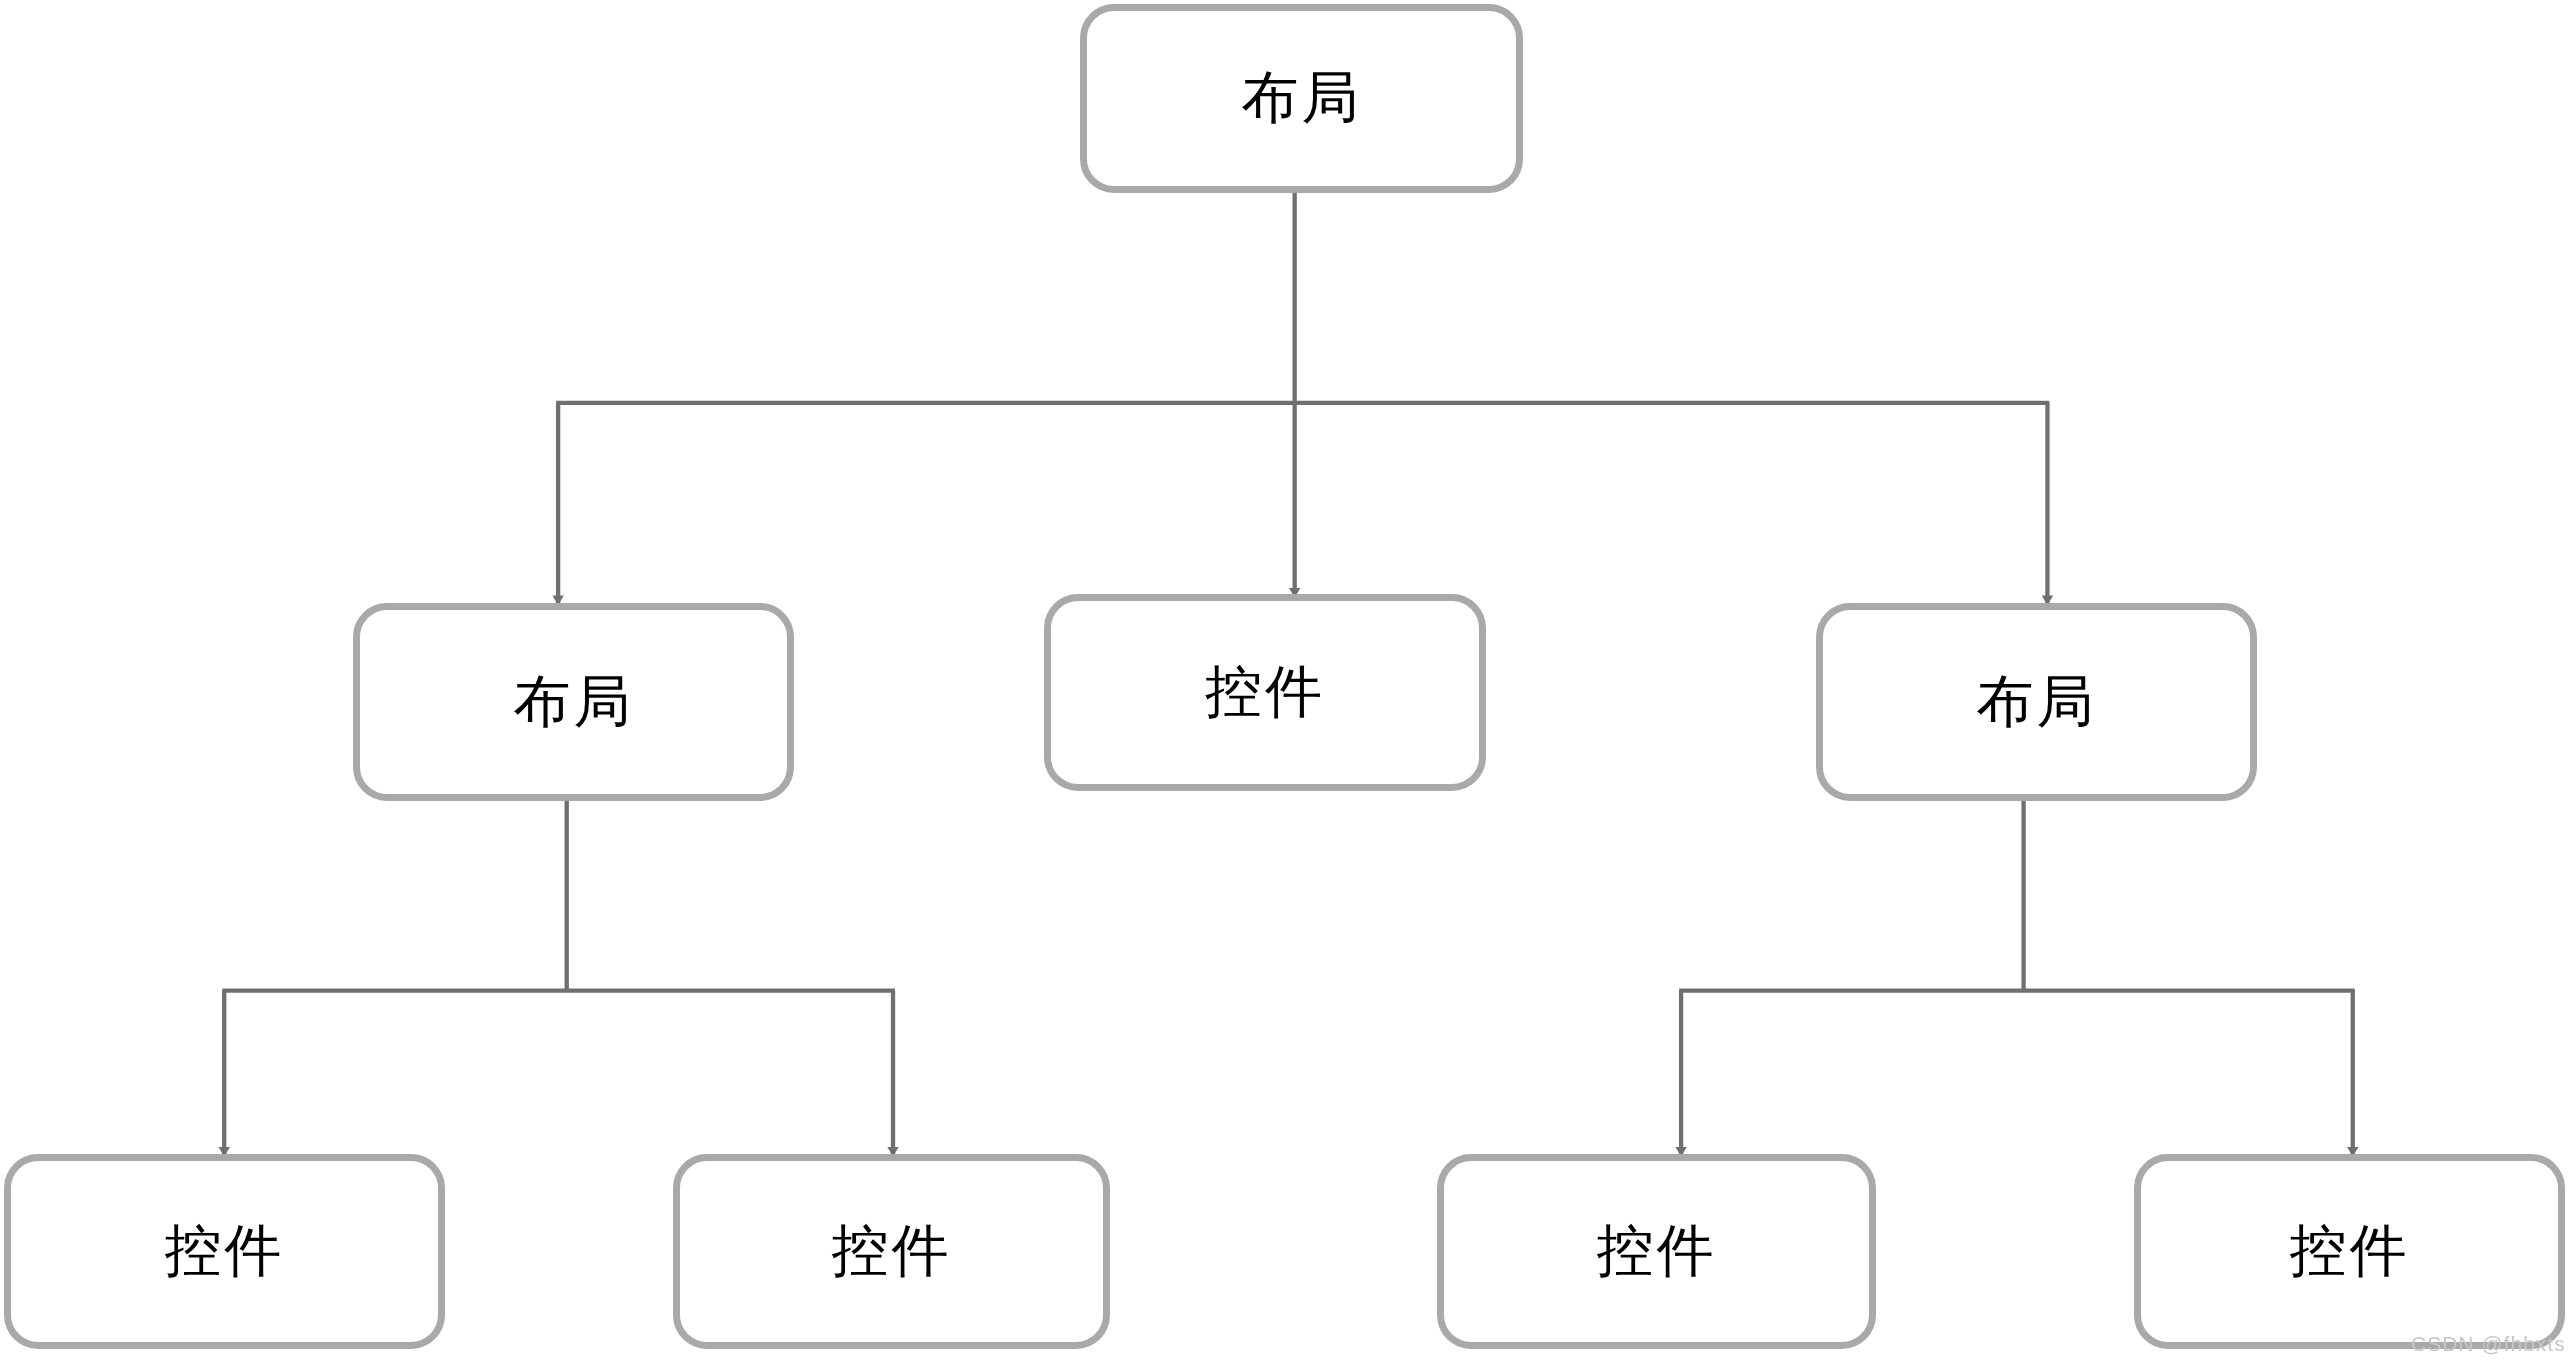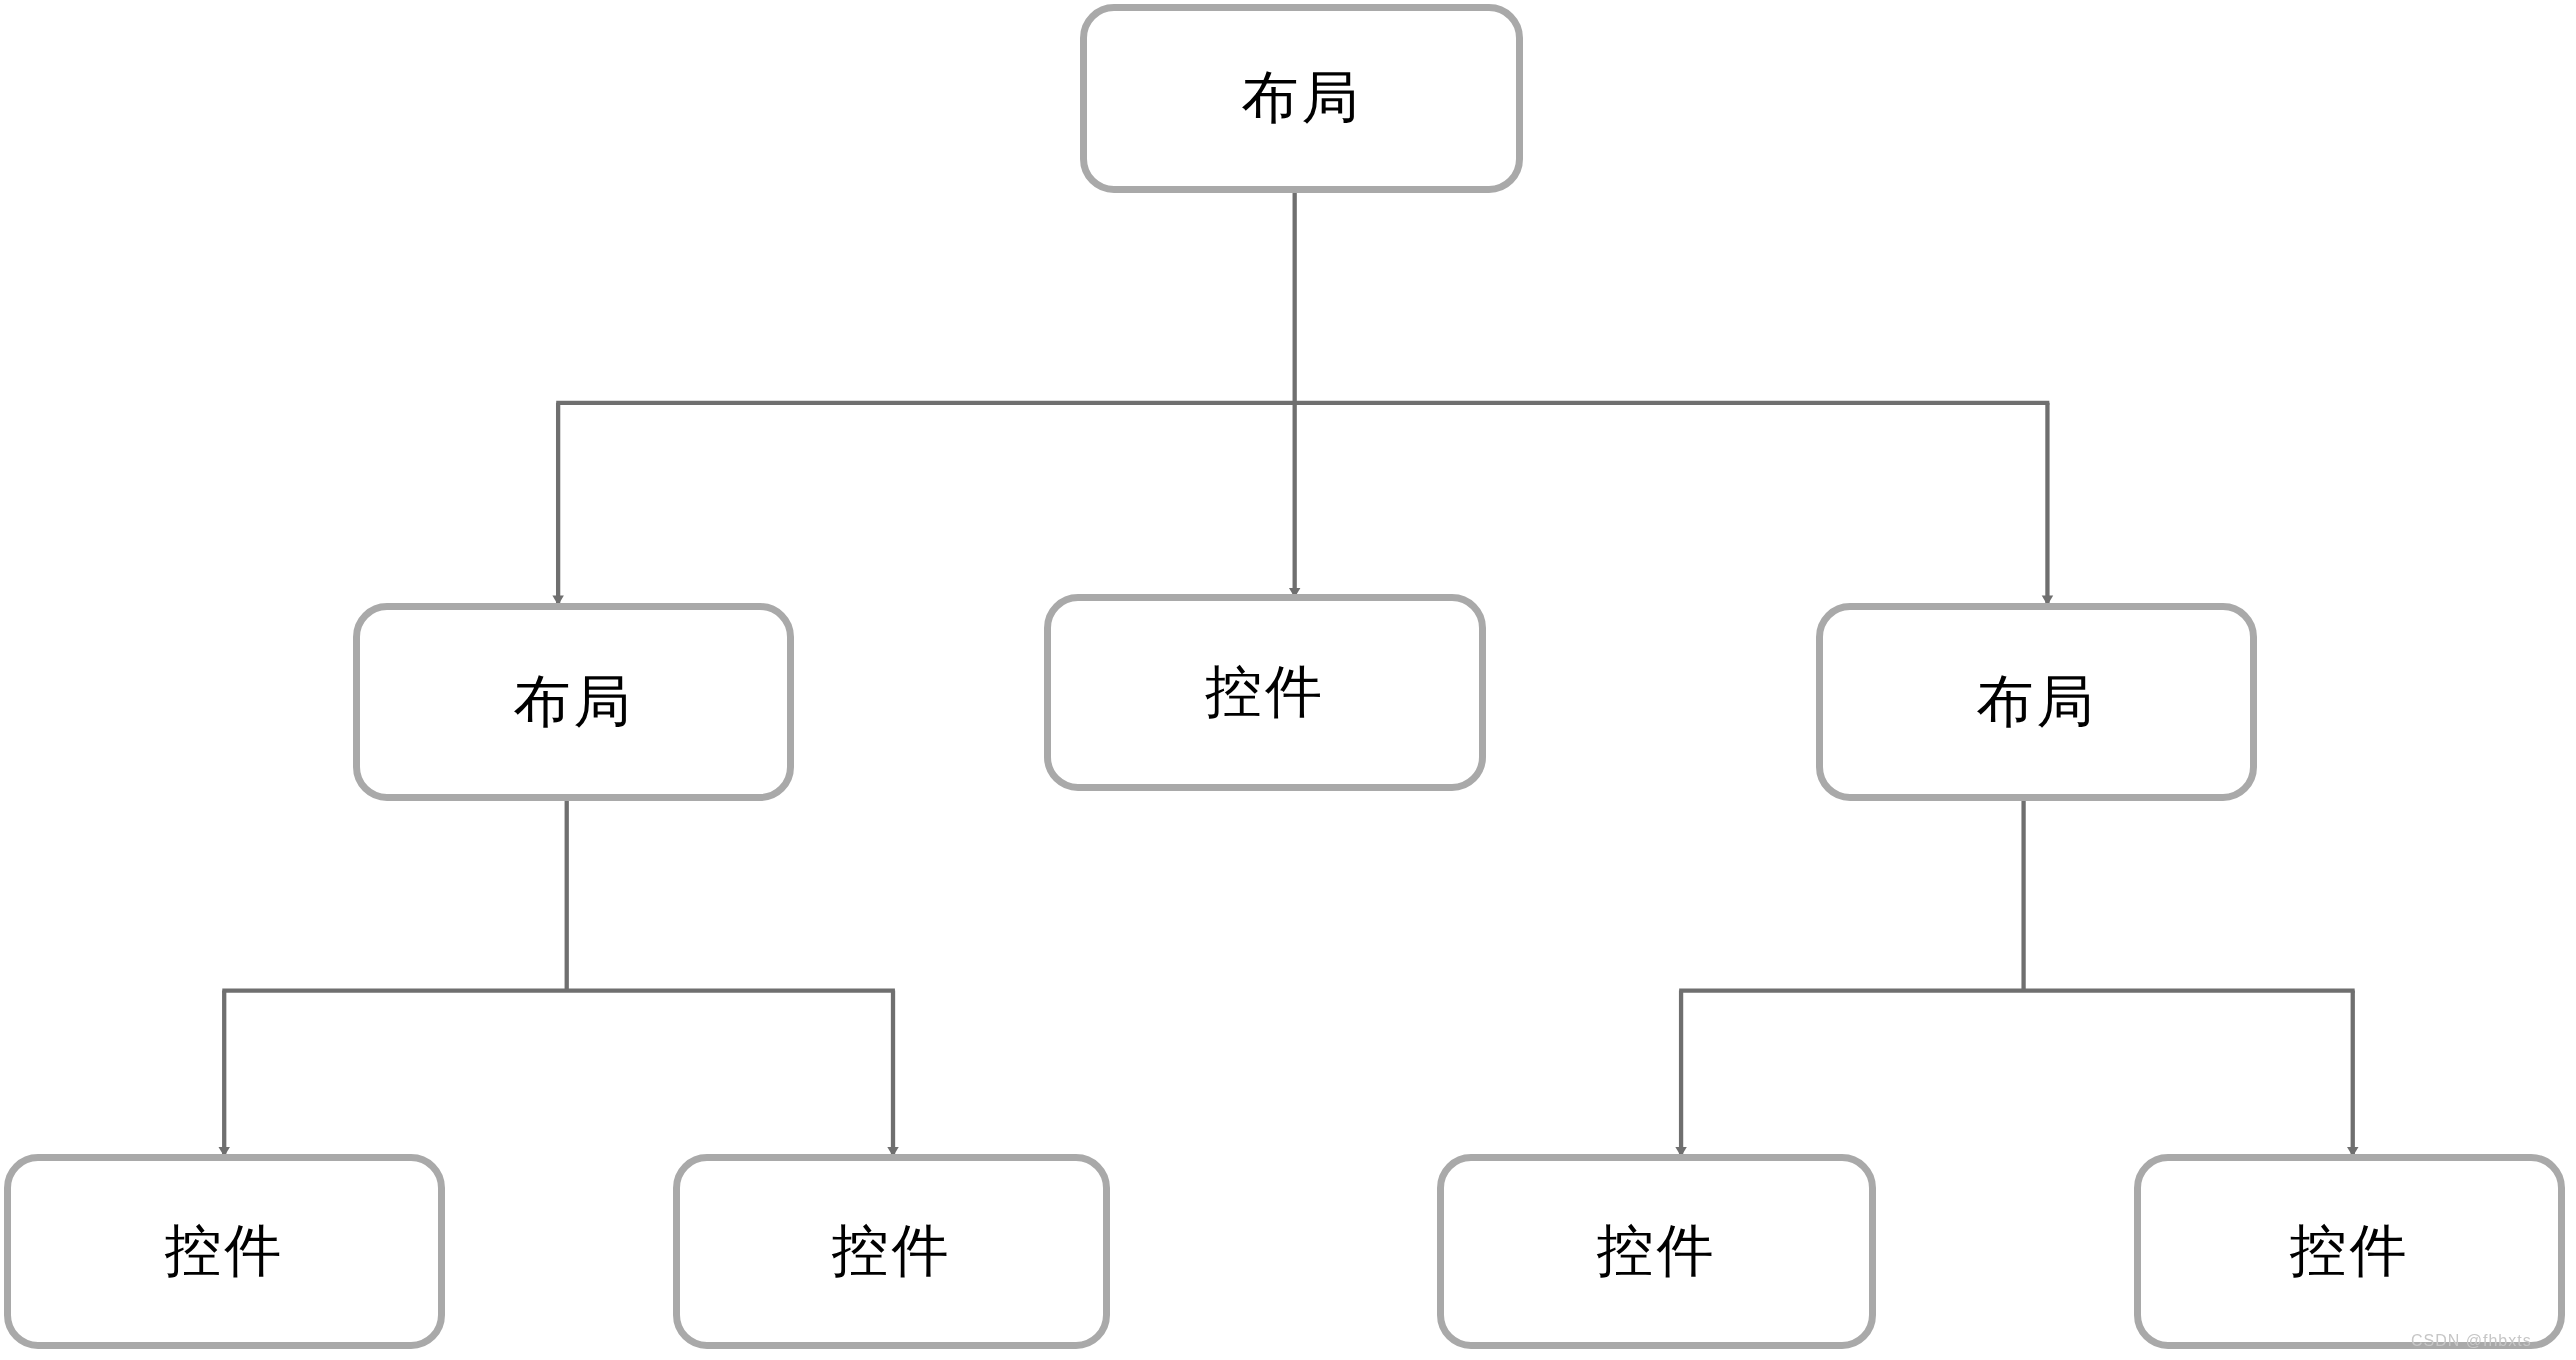--- a/index.html
+++ b/index.html
@@ -52,21 +52,21 @@
   .n-l3-b      { left: 673px;  top: 1154px; width: 437px; height: 195px; }
   .n-l3-c      { left: 1437px; top: 1154px; width: 439px; height: 195px; }
   .n-l3-d      { left: 2134px; top: 1154px; width: 431px; height: 195px; }
 
   .watermark {
     position: absolute;
     left: 2411px;
     top: 1332px;
     z-index: 5;
     font-family: "Liberation Sans", sans-serif;
-    font-size: 16px;
+    font-size: 21px;
     letter-spacing: 1px;
     color: var(--watermark, #c6c6c6);
     white-space: nowrap;
   }
 </style>
 </head>
 <body>
 
 <div class="canvas">
 

